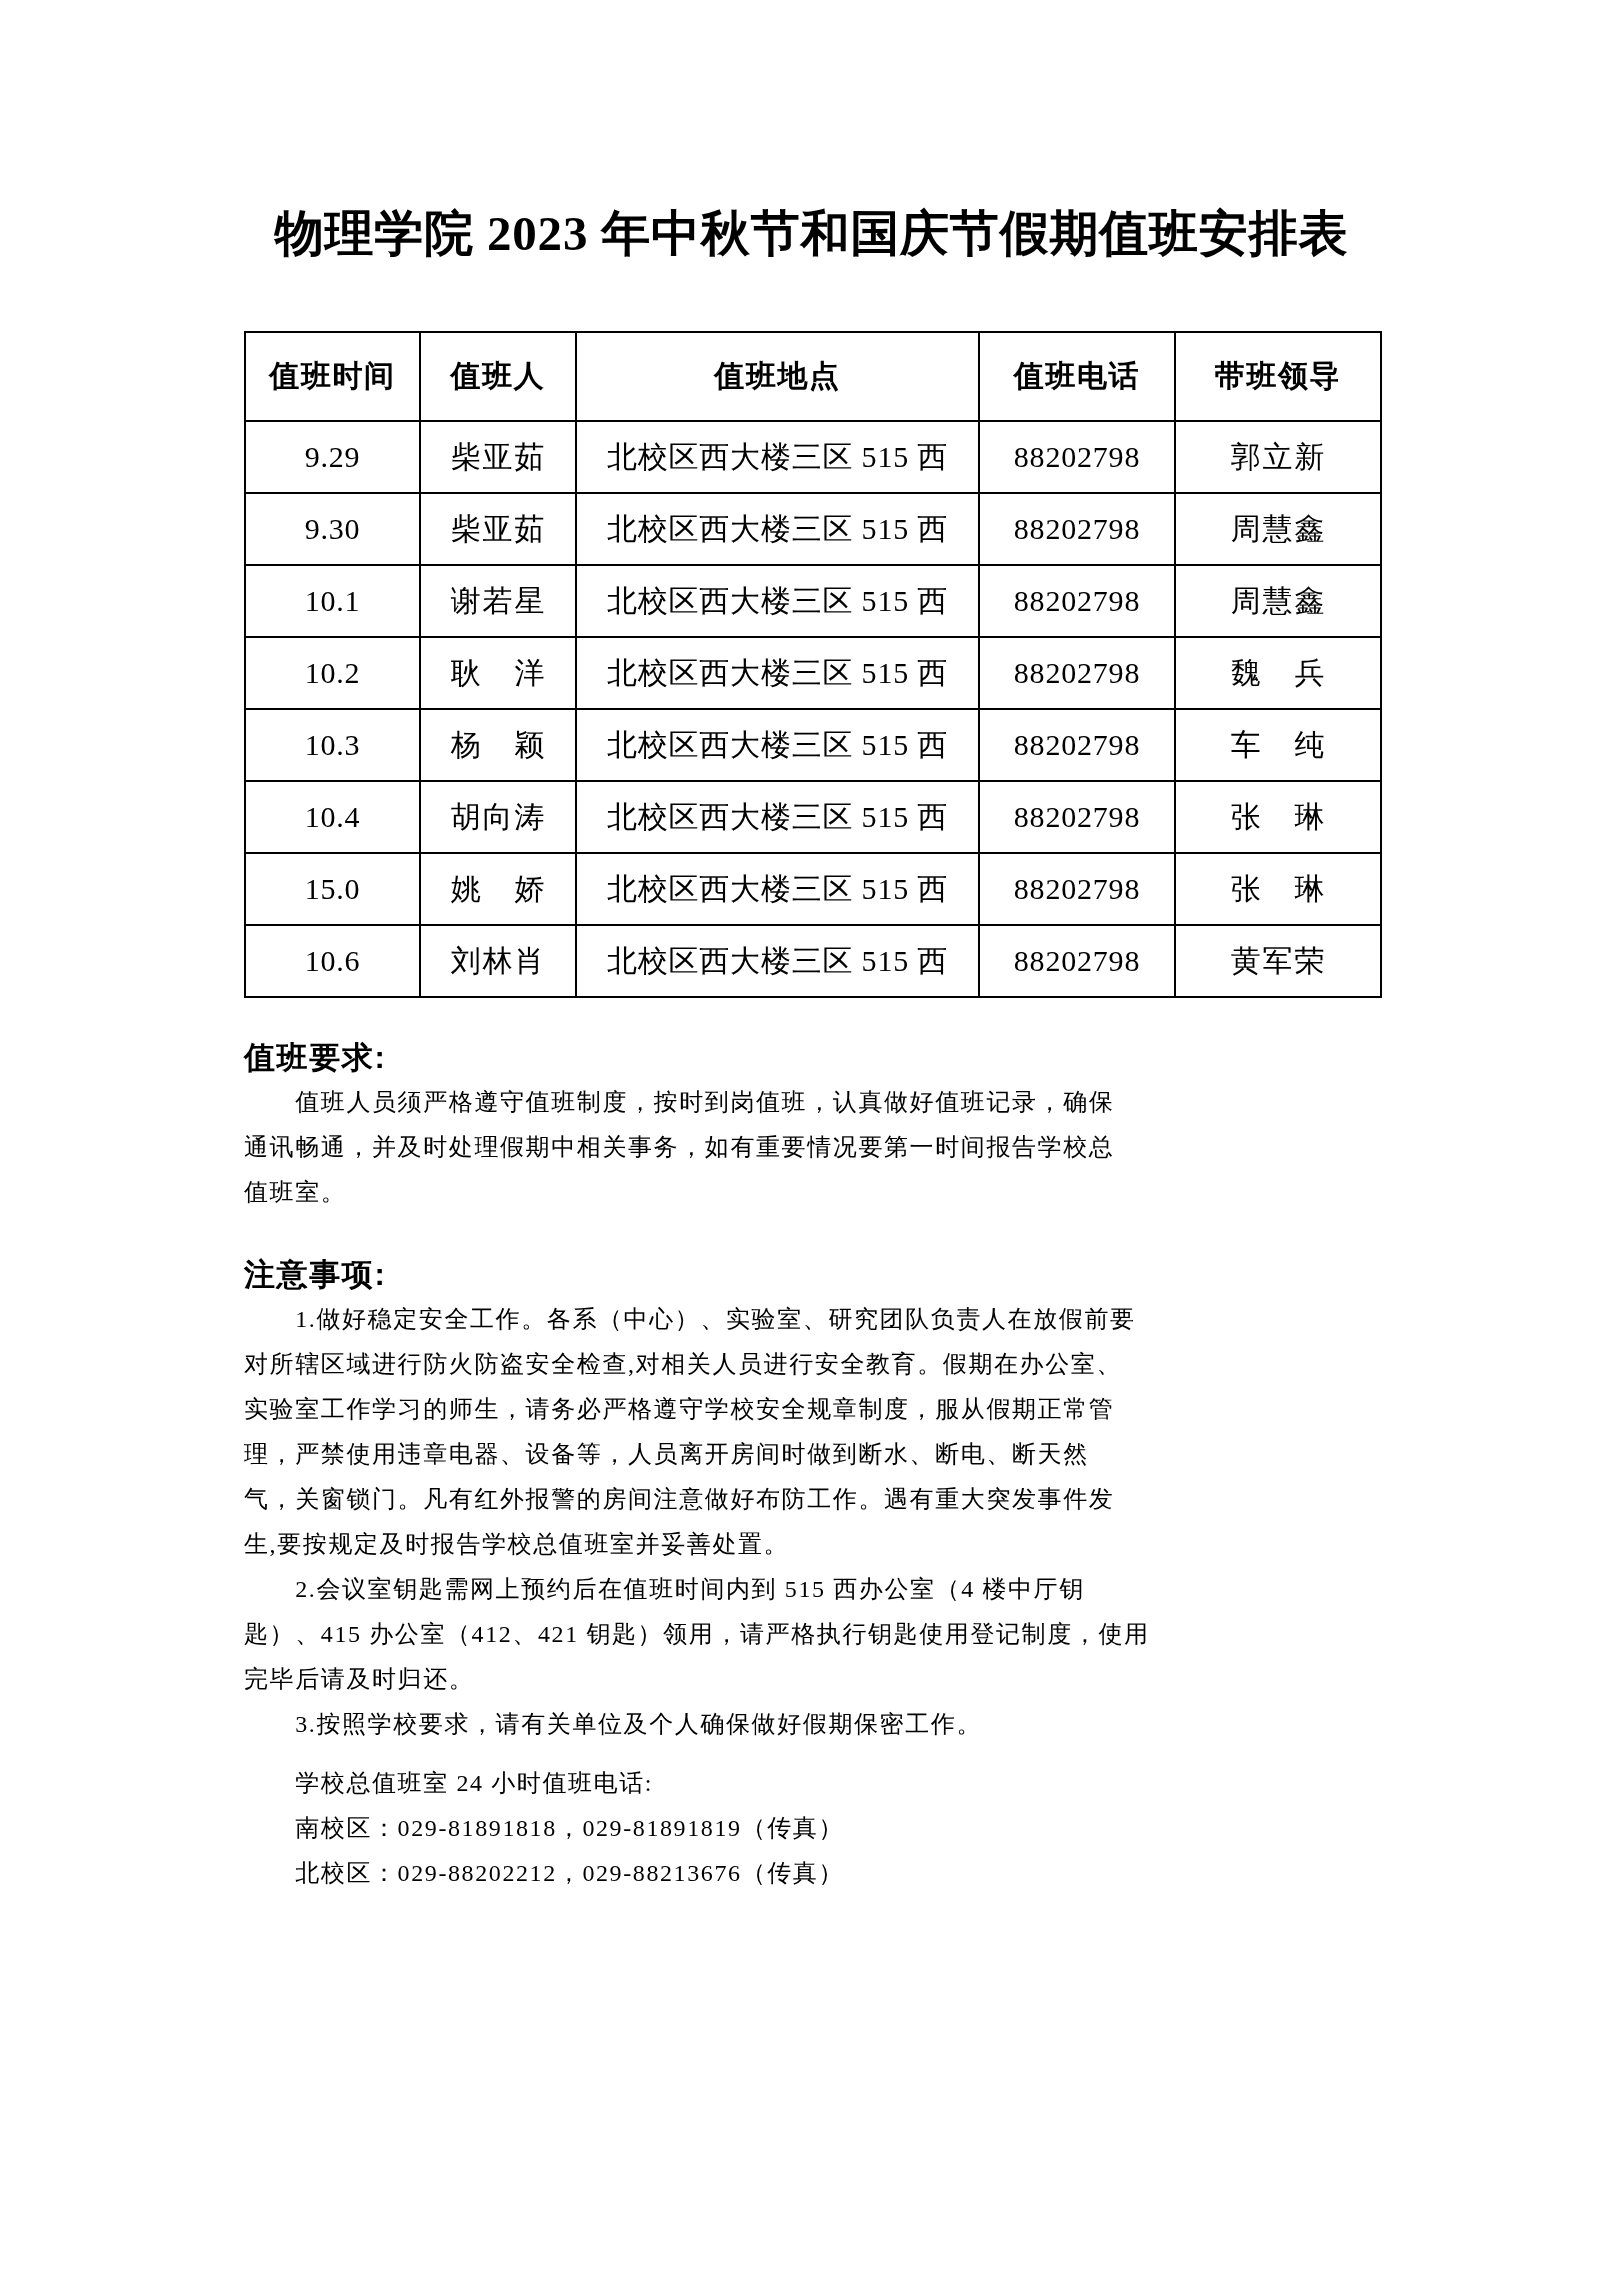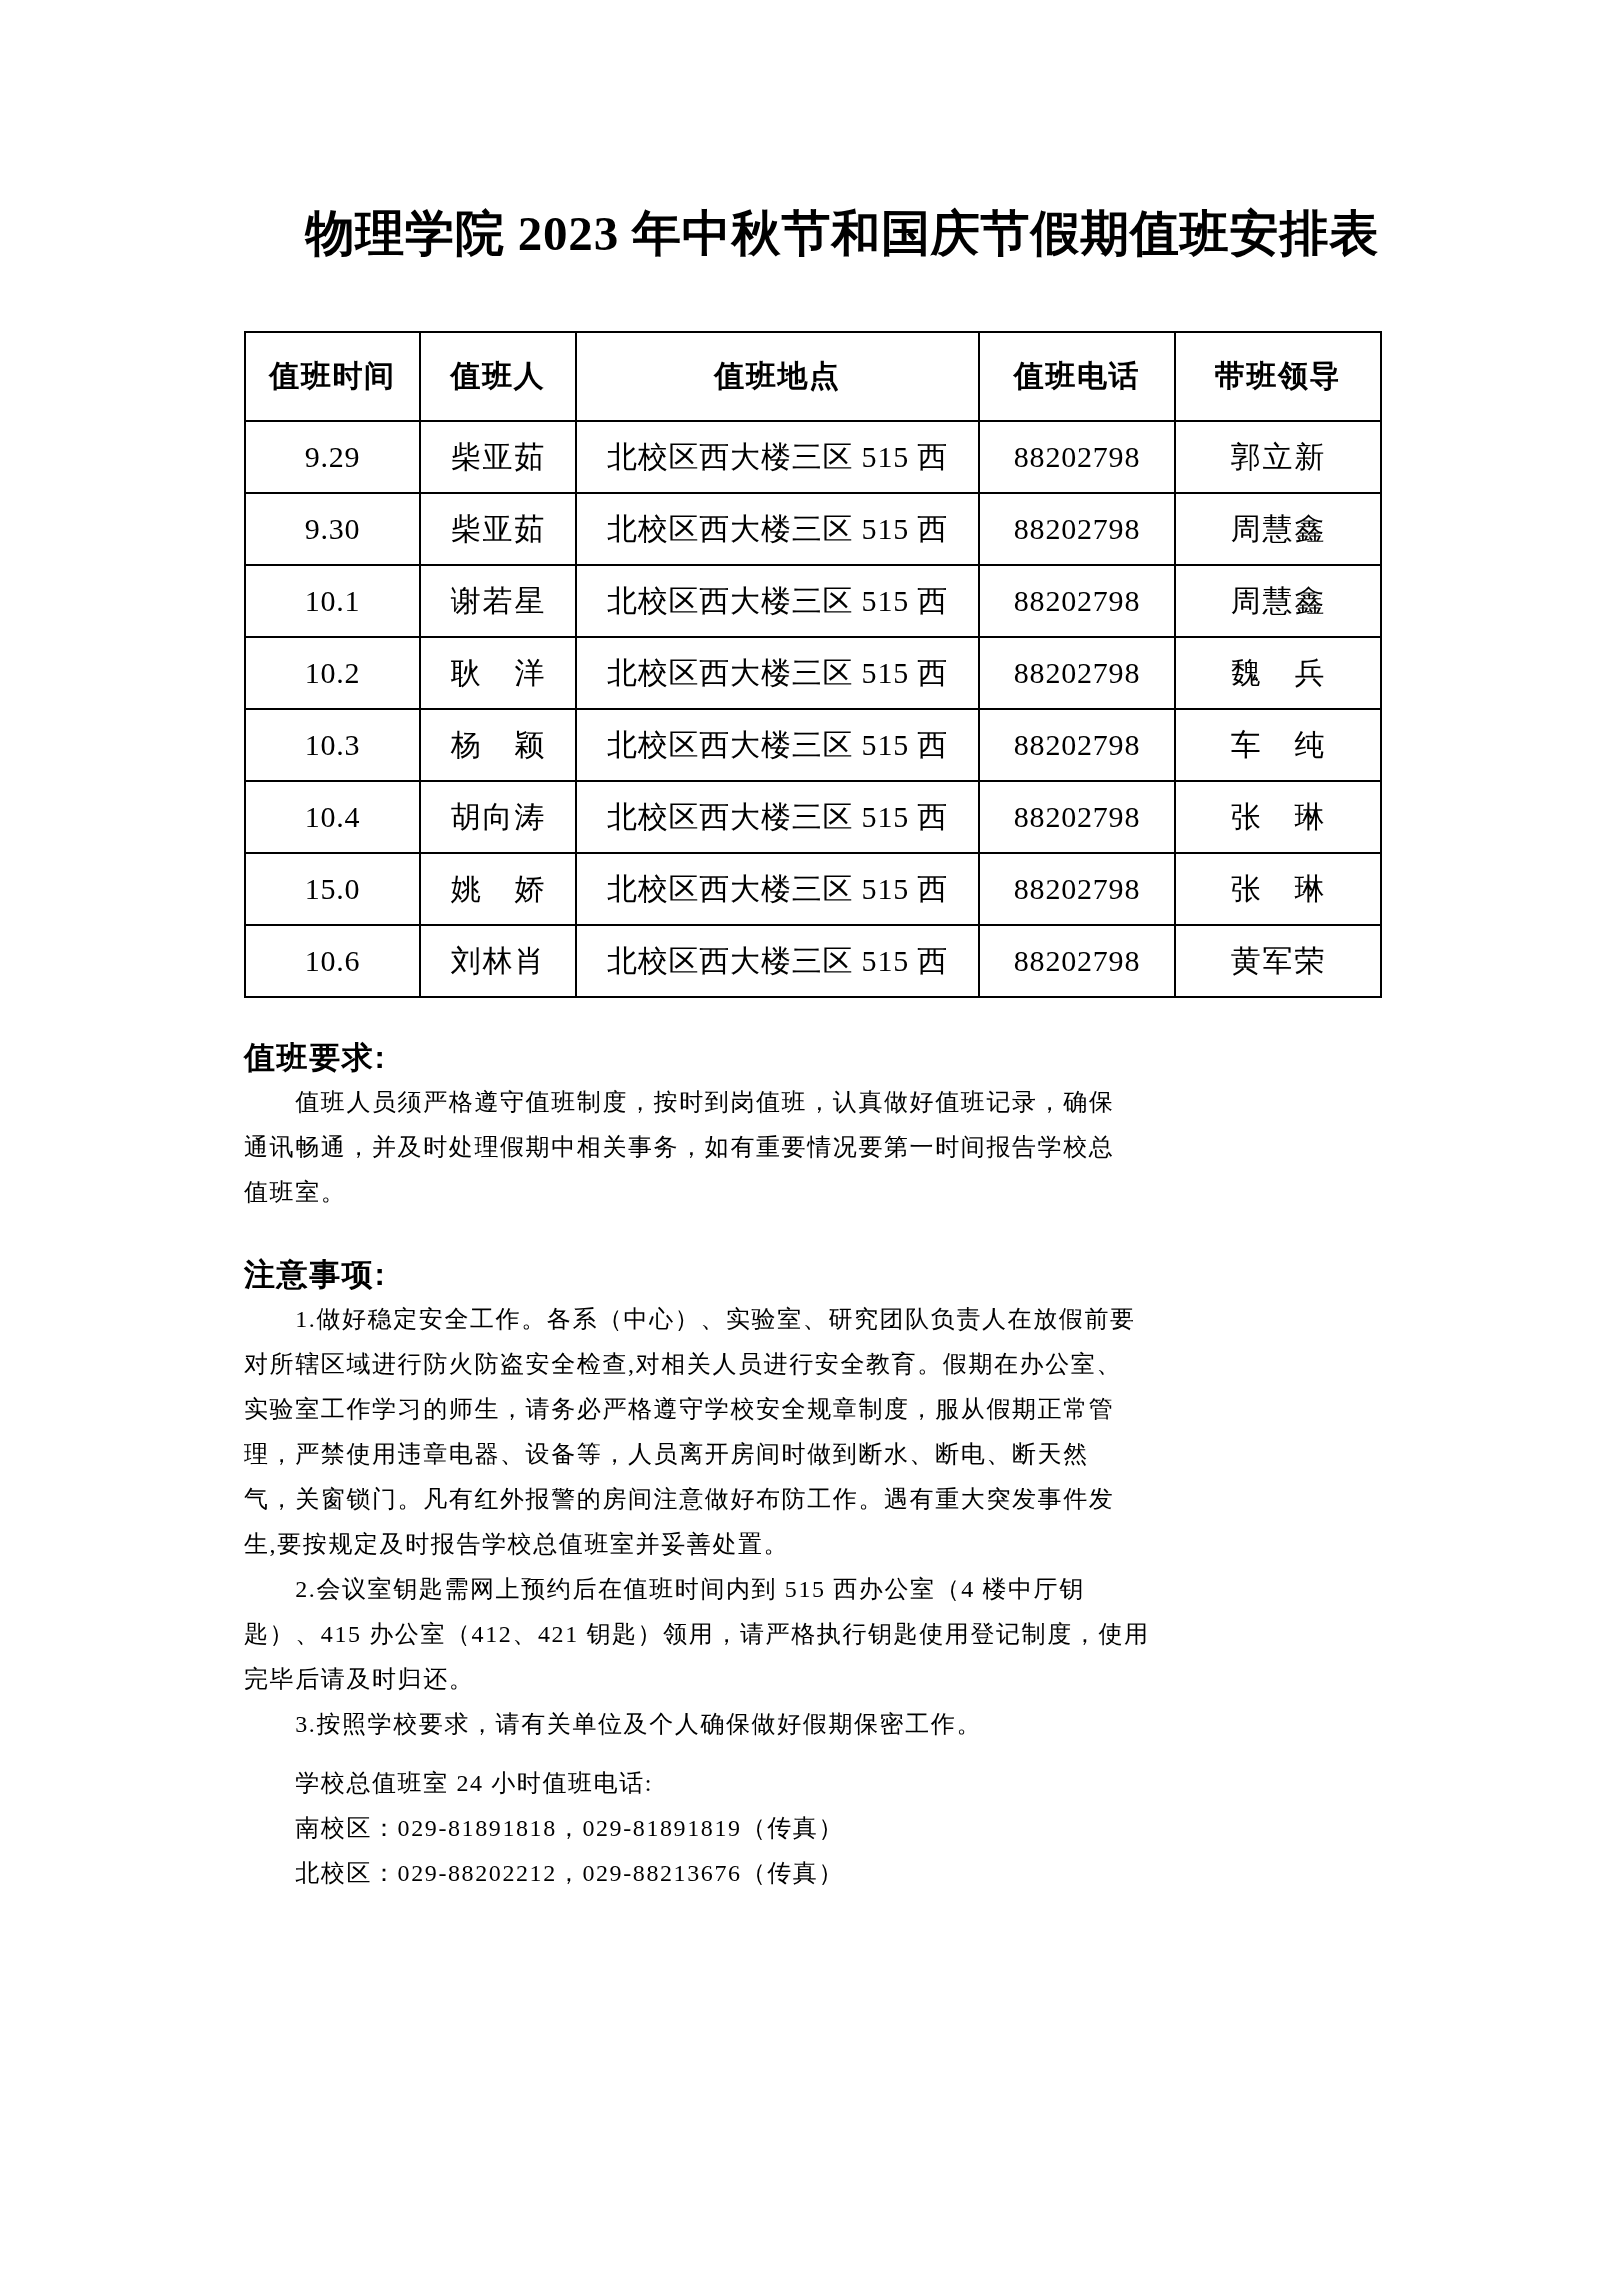--- a/index.html
+++ b/index.html
@@ -7,21 +7,21 @@
   body {
     width: 1623px; height: 2295px;
     background: #ffffff; color: #000000;
     font-family: "Liberation Serif", serif;
     overflow: hidden;
   }
   .page { padding: 0 244px; width: 1623px; }
 
   .doc-title {
     margin: 205px 0 0 0;
-    text-align: right;
+    text-align: center;
     font-family: "Liberation Serif", serif;
     font-weight: 700;
     font-size: 49px;
     line-height: 58px;
     letter-spacing: 0.8px;
     white-space: nowrap;
   }
 
   table.duty {
     margin-top: 68px;

